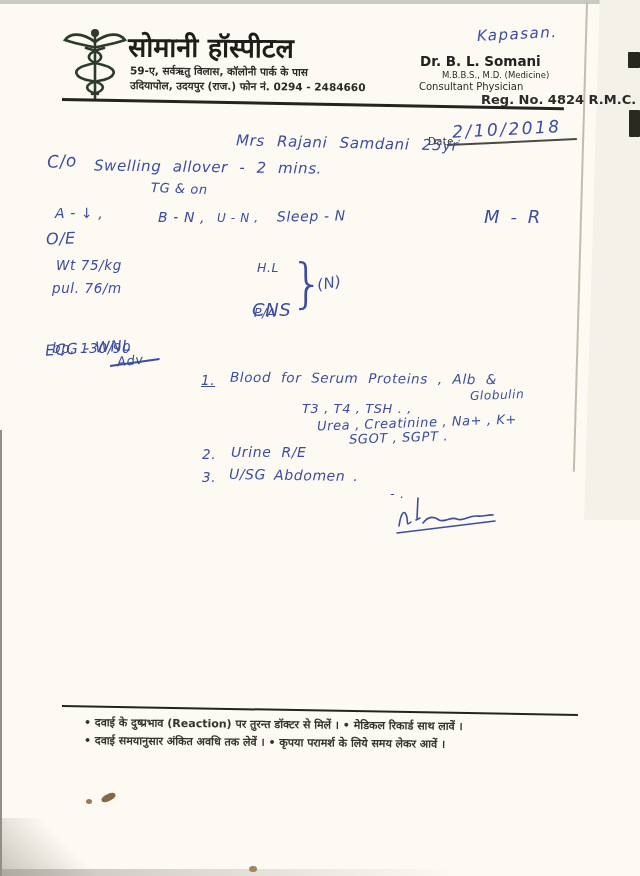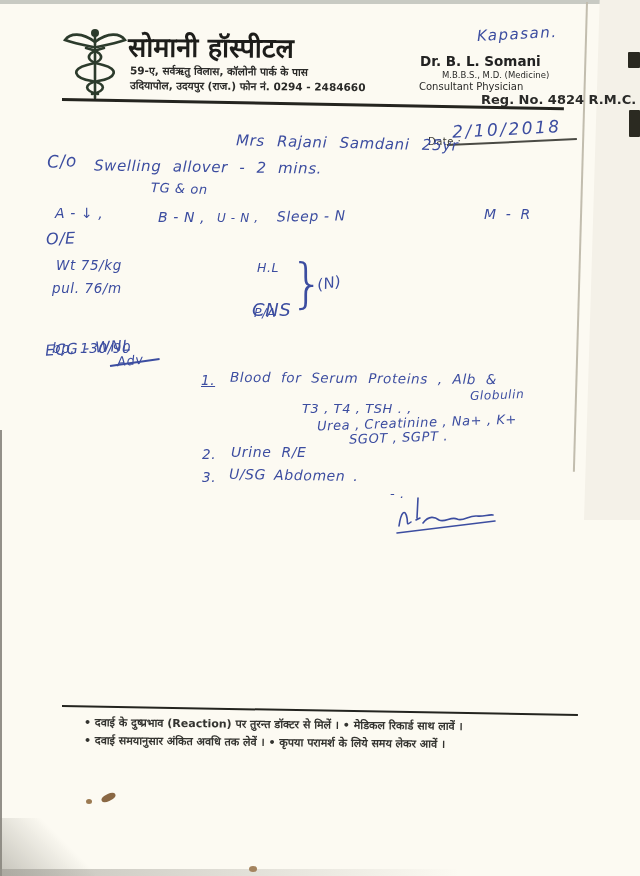--- a/index.html
+++ b/index.html
@@ -66,21 +66,21 @@
   <div class="hw" style="left:236px;top:134px;font-size:15px;transform:rotate(1.4deg);word-spacing:7px;">Mrs Rajani Samdani 25yr</div>
 
   <div class="hw" style="left:47px;top:151px;font-size:17px;transform:rotate(-4deg);">C/o</div>
   <div class="hw" style="left:94px;top:158px;font-size:15px;transform:rotate(.8deg);word-spacing:6px;">Swelling allover - 2 mins.</div>
   <div class="hw" style="left:151px;top:181px;font-size:13px;transform:rotate(2deg);">TG &amp; on</div>
 
   <div class="hw" style="left:55px;top:205px;font-size:14px;">A - ↓ ,</div>
   <div class="hw" style="left:158px;top:209px;font-size:14px;">B - N ,</div>
   <div class="hw" style="left:217px;top:211px;font-size:12px;">U - N ,</div>
   <div class="hw" style="left:277px;top:208px;font-size:14px;transform:rotate(-1deg);">Sleep - N</div>
-  <div class="hw" style="left:484px;top:206px;font-size:14px;word-spacing:4px;">M - R</div>
+  <div class="hw" style="left:484px;top:206px;font-size:18px;word-spacing:4px;">M - R</div>
 
   <div class="hw" style="left:46px;top:229px;font-size:16px;transform:rotate(-2deg);">O/E</div>
   <div class="hw" style="left:56px;top:257px;font-size:13.5px;">Wt 75/kg</div>
   <div class="hw" style="left:52px;top:280px;font-size:13.5px;">pul. 76/m</div>
   <div class="hw" style="left:52px;top:304px;font-size:13.5px;margin-top:36px;">bp. 130/90</div>
 
   <div class="hw" style="left:257px;top:260px;font-size:12.5px;">H.L</div>
   <div class="hw" style="left:252px;top:299px;font-size:18px;">CNS</div>
   <div class="hw" style="left:254px;top:305px;font-size:12.5px;">P/A</div>
   <div class="hw" style="left:290px;top:252px;font-size:54px;font-style:normal;font-weight:300;">}</div>

